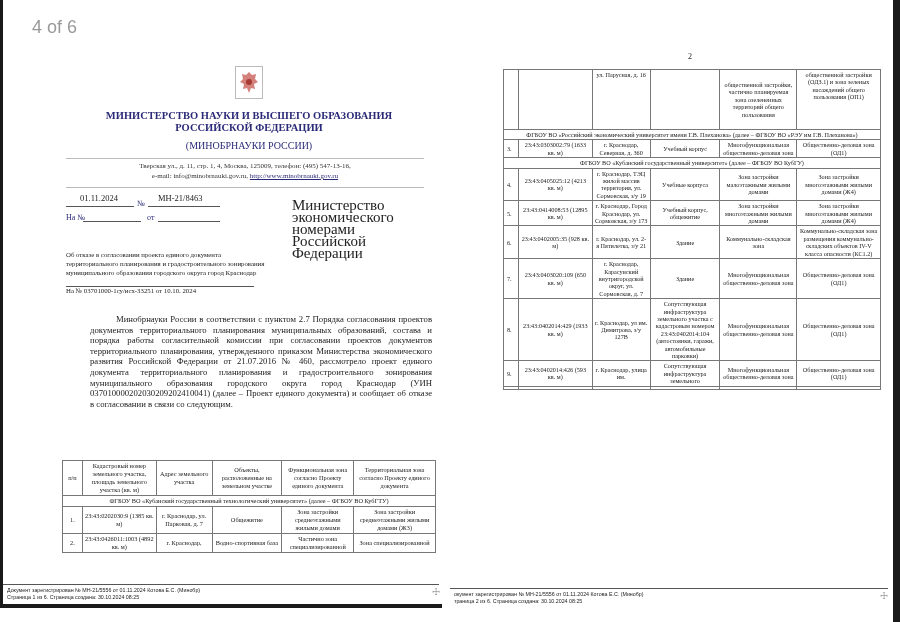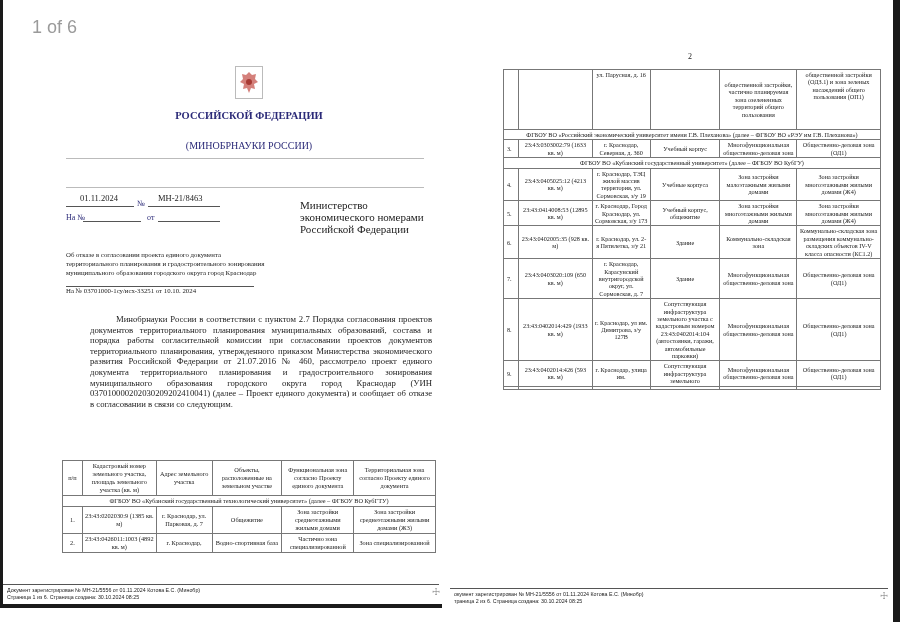--- a/index.html
+++ b/index.html
@@ -16,21 +16,21 @@
   .ministry-title { position: absolute; left: 60px; top: 110px; width: 378px; text-align: center; font-weight: bold; color: #2b2a78; font-size: 10.5px; line-height: 12px; }
   .ministry-short { position: absolute; left: 60px; top: 140px; width: 378px; text-align: center; color: #2b2a78; font-size: 10px; }
   .hr1 { position: absolute; left: 66px; top: 158px; width: 358px; height: 1px; background: #bbb; }
   .address { position: absolute; left: 66px; top: 161px; width: 358px; text-align: center; font-size: 7px; line-height: 10px; color: #333; }
   .address a { color: #2b2a78; text-decoration: underline; }
   .hr2 { position: absolute; left: 66px; top: 187px; width: 358px; height: 1px; background: #bbb; }
   .reg-date { position: absolute; left: 80px; top: 193px; font-size: 8.5px; }
   .reg-no-val { position: absolute; left: 158px; top: 193px; font-size: 8.5px; }
   .line { position: absolute; height: 1px; background: #555; }
   .lbl-blue { position: absolute; font-size: 8px; color: #2b2a78; }
-  .addressee { position: absolute; left: 292px; top: 199px; font-size: 11px; line-height: 12px; width: 140px; margin-left: 8px; }
+  .addressee { position: absolute; left: 292px; top: 199px; font-size: 15px; line-height: 12px; width: 140px; }
   .subject { position: absolute; left: 66px; top: 250px; width: 200px; font-size: 6.8px; line-height: 9px; }
   .subject-line { position: absolute; left: 66px; top: 286px; width: 188px; height: 1px; background: #555; }
   .subject-ref { position: absolute; left: 66px; top: 287px; font-size: 6.8px; }
   .body-text { position: absolute; left: 66px; top: 314px; width: 366px; font-size: 8.7px; line-height: 10.6px; text-align: justify; }
   .body-text p { text-indent: 26px; margin-left: 24px; }
 
   table.t1 { position: absolute; left: 62px; top: 460px; width: 374px; border-collapse: collapse; font-size: 6.3px; line-height: 8px; }
   table.t1 td, table.t1 th { border: 1px solid #777; text-align: center; vertical-align: middle; font-weight: normal; padding: 1px 2px; }
 
   .footer1 { position: absolute; left: 3px; top: 584px; width: 436px; border-top: 1px solid #555; padding-top: 2px; font-family: "Liberation Sans", sans-serif; font-size: 5.3px; line-height: 6.5px; padding-left: 4px; }
@@ -43,37 +43,40 @@
   table.t2 td.num { text-align: left; padding-left: 3px; }
   .footer2 { position: absolute; left: 450px; top: 588px; width: 438px; border-top: 1px solid #555; padding-top: 2px; font-family: "Liberation Sans", sans-serif; font-size: 5.3px; line-height: 6.5px; padding-left: 4px; }
 </style>
 </head>
 <body>
 
 <div class="frame-left"></div>
 <div class="frame-right"></div>
 <div class="frame-bottom"></div>
 
-<div class="page-counter">1 of 6</div>
+<div class="page-counter">4 of 6</div>
 
 <div class="p1">
   <div class="emblem">
     <svg width="22" height="26" viewBox="0 0 22 26">
       <path d="M11 2 L14 5 L18 4 L17 9 L20 12 L16 14 L17 19 L13 18 L11 23 L9 18 L5 19 L6 14 L2 12 L5 9 L4 4 L8 5 Z" fill="#c9605a" opacity="0.8"></path>
       <circle cx="11" cy="12" r="3" fill="#a83a34"></circle>
     </svg>
   </div>
 </div>
 
 <div class="ministry-title">
+  <div>МИНИСТЕРСТВО НАУКИ И ВЫСШЕГО ОБРАЗОВАНИЯ</div>
   <div>РОССИЙСКОЙ ФЕДЕРАЦИИ</div>
 </div>
 <div class="ministry-short">(МИНОБРНАУКИ РОССИИ)</div>
 <div class="hr1"></div>
 <div class="address">
+  <div>Тверская ул., д. 11, стр. 1, 4, Москва, 125009, телефон: (495) 547-13-16,</div>
+  <div><span>e-mail: info@minobrnauki.gov.ru, </span><a>http://www.minobrnauki.gov.ru</a></div>
 </div>
 <div class="hr2"></div>
 
 <div class="reg-date">01.11.2024</div>
 <div class="line" style="left:66px; top:206px; width:68px;"></div>
 <div class="lbl-blue" style="left:137px; top:199px;">№</div>
 <div class="reg-no-val">МН-21/8463</div>
 <div class="line" style="left:148px; top:206px; width:72px;"></div>
 <div class="lbl-blue" style="left:66px; top:213px;">На №</div>
 <div class="line" style="left:83px; top:221px; width:58px;"></div>

